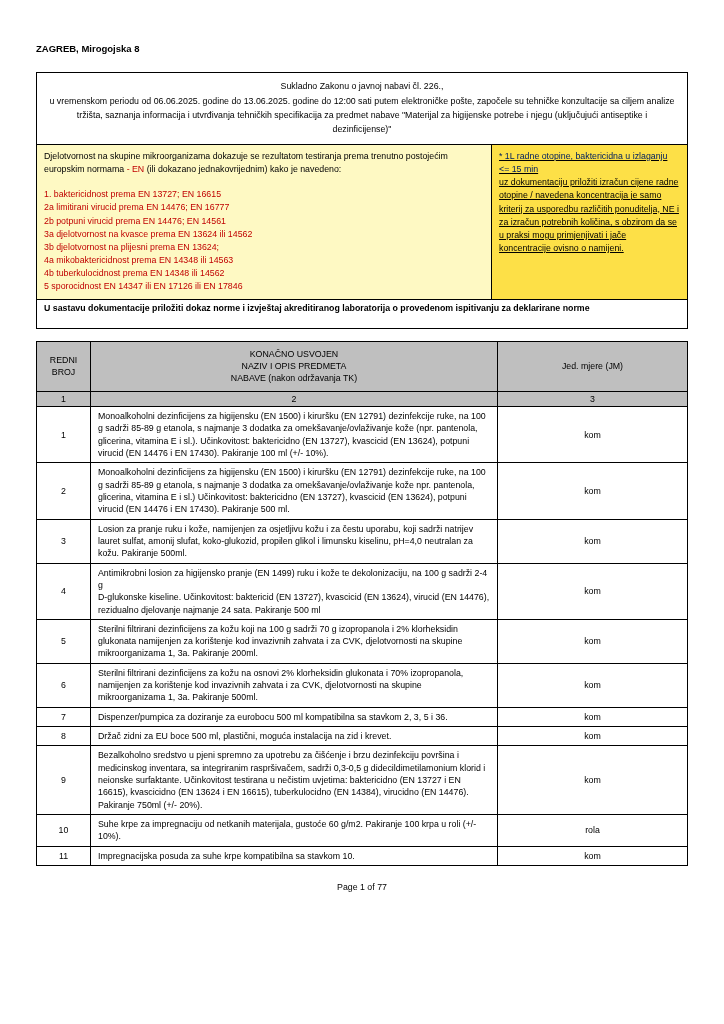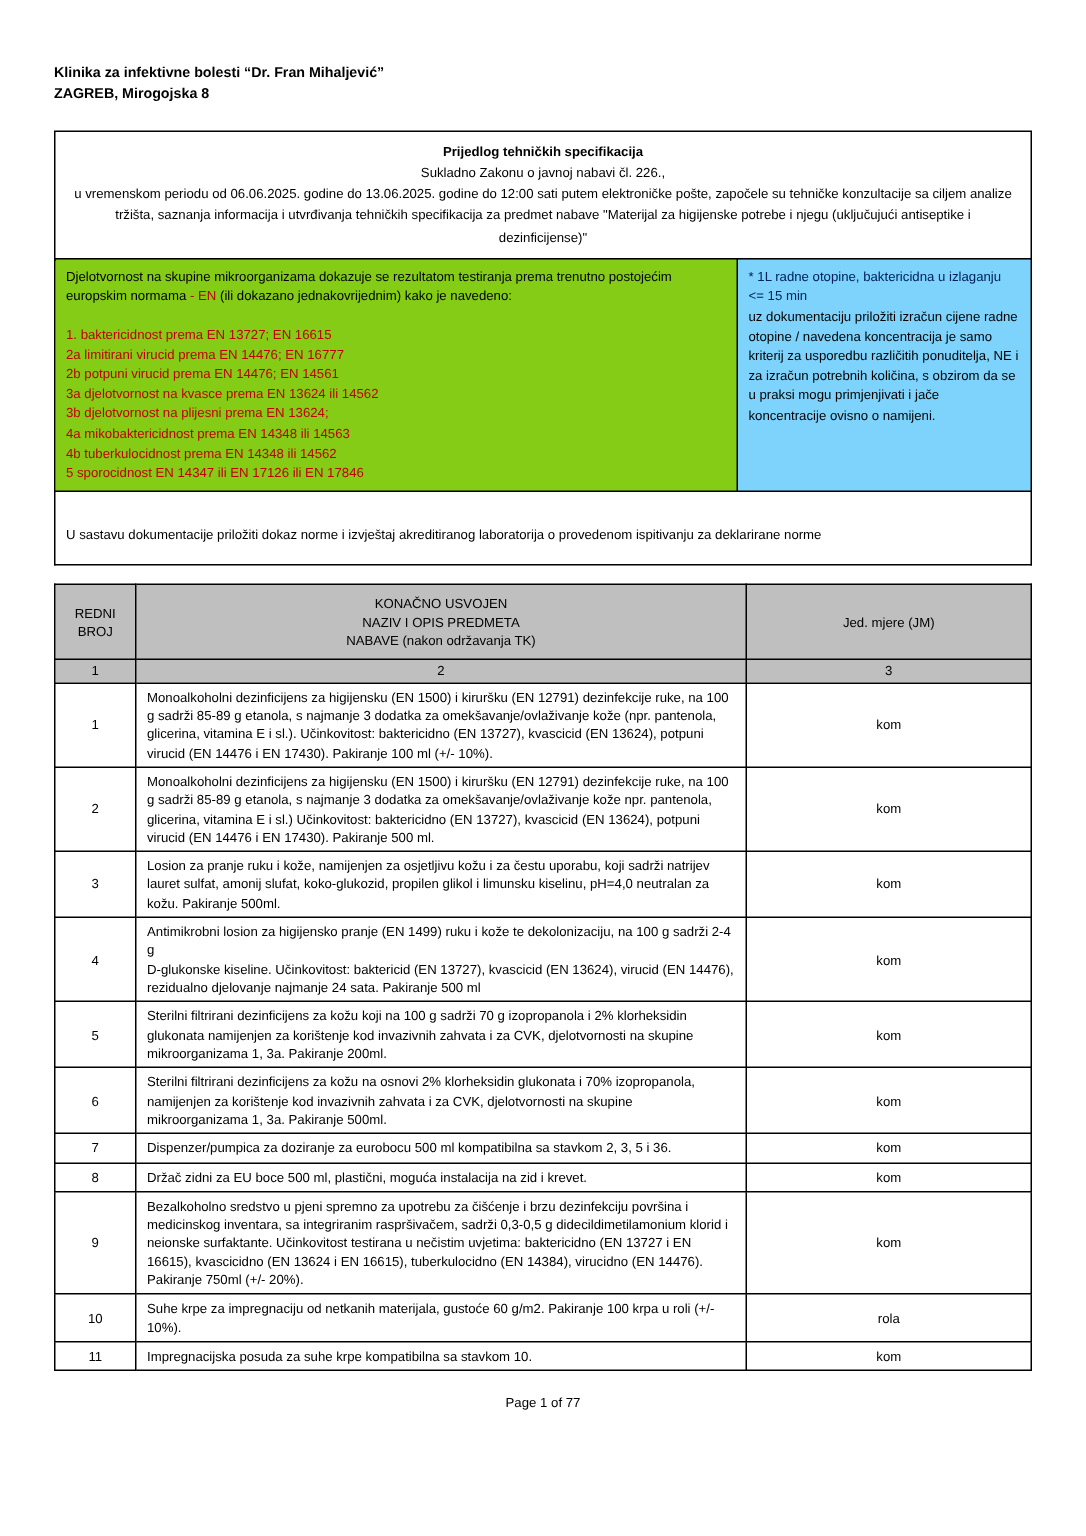--- a/index.html
+++ b/index.html
@@ -10,24 +10,24 @@
     padding:42px 36px 0 36px; overflow:hidden;
   }
   .doc-header { font-size:9.5px; font-weight:bold; line-height:1.5; }
   .intro-box {
     margin-top:16px; border:1.5px solid #000; padding:6px 10px 8px;
     text-align:center; font-size:8.8px; line-height:1.62;
   }
   .intro-box .t { font-weight:bold; }
   .norms-table { width:100%; border-collapse:collapse; table-layout:fixed; margin-top:-1.5px; }
   .norms-table td { border:1.5px solid #000; vertical-align:top; font-size:8.8px; line-height:1.5; padding:5px 7px; }
-  .norm-left  { background:#84cc16; width:455px; }
-  .norm-right { background:#7dd3fc; }
+  .norm-left  { background:#fef9c3; width:455px; }
+  .norm-right { background:#fde047;text-decoration:underline; }
   .norm-left .list { margin-top:12px; }
-  .norm-note td { background:#ffffff; padding:22px 7px 13px; }
+  .norm-note td { background:#ffffff; padding:2px 7px 13px;font-weight:bold; }
   .red  { color:#C00000; }
   .blue { color:#002060; }
   .items-table { width:100%; border-collapse:collapse; table-layout:fixed; margin-top:12px; }
   .items-table td { border:1px solid #000; font-size:8.8px; line-height:1.4; }
   .items-table .hdr td {
     background:#BFBFBF; text-align:center; vertical-align:middle;
     white-space:pre-line; height:50px; padding:3px 4px;
   }
   .items-table .nums td { background:#BFBFBF; text-align:center; padding:1px 2px; }
   .colw1 { width:54px; }
@@ -36,26 +36,24 @@
   .c2 { text-align:left; vertical-align:middle; padding:3px 7px; white-space:pre-line; }
   .c3 { text-align:center; vertical-align:middle; padding:2px; }
   .footer { margin-top:16px; text-align:center; font-size:8.8px; }
 </style>
 </head>
 <body>
 
 <div class="page">
 
   <div class="doc-header">
-    <div>Klinika za infektivne bolesti “Dr. Fran Mihaljević”</div>
     <div>ZAGREB, Mirogojska 8</div>
   </div>
 
   <div class="intro-box">
-    <div class="t">Prijedlog tehničkih specifikacija</div>
     <div>Sukladno Zakonu o javnoj nabavi čl. 226.,</div>
     <div>u vremenskom periodu od 06.06.2025. godine do 13.06.2025. godine do 12:00 sati putem elektroničke pošte, započele su tehničke konzultacije sa ciljem analize tržišta, saznanja informacija i utvrđivanja tehničkih specifikacija za predmet nabave "Materijal za higijenske potrebe i njegu (uključujući antiseptike i dezinficijense)"</div>
   </div>
 
   <table class="norms-table">
     <tbody>
         <tr>
       <td class="norm-left">
         <div><span>Djelotvornost na skupine mikroorganizama dokazuje se rezultatom testiranja prema trenutno postojećim europskim normama </span><span class="red">- EN</span><span> (ili dokazano jednakovrijednim) kako je navedeno:</span></div>
         <div class="list">

